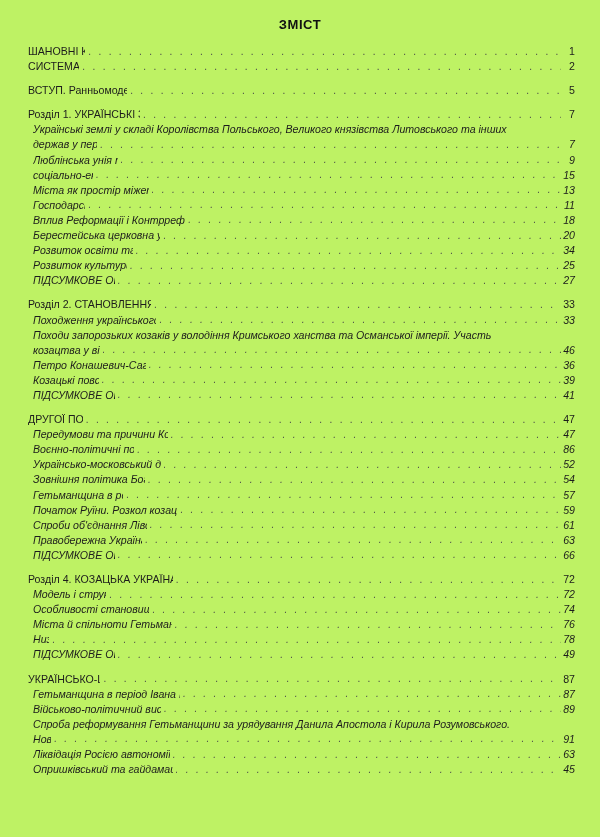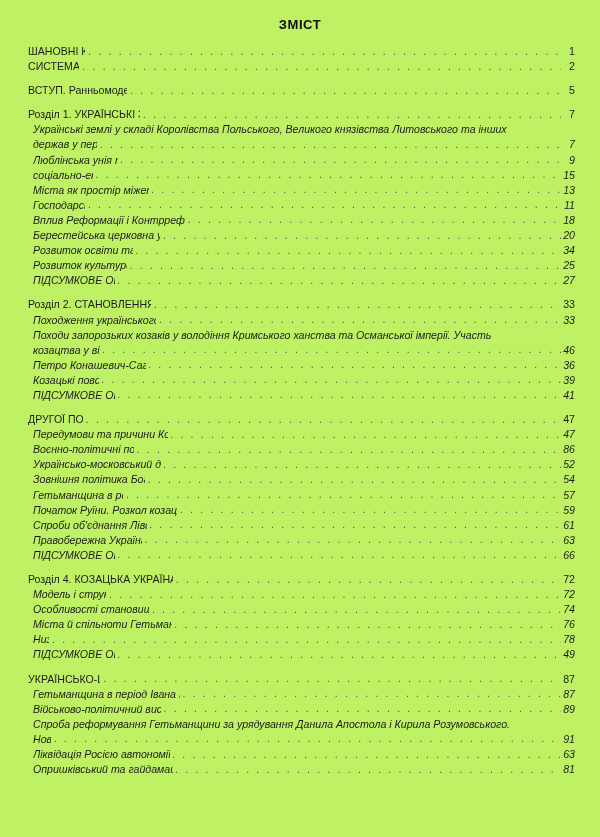--- a/index.html
+++ b/index.html
@@ -468,18 +468,18 @@
             <span class="dots">. . . . . . . . . . . . . . . . . . . . . . . . . . . . . . . . . . . . . . . . . . . . . . . . . . . . . . . . . . . . . . . . . . . . . . . . . . . . . . . . . . . . . . . . . . . . . . . . . . . . . . . . . . . . . . . . . . . . . . . </span>
             <span class="pagenum">63</span>
           </div>
         </div>
       </li>
       <li class="toc-entry lvl1 gap-sm">
         <div class="entry-multi">
           <div class="dotline">
             <span class="label">Опришківський та гайдамацький рухи. Коліївщина. Закарпаття й закарпатські русини</span>
             <span class="dots">. . . . . . . . . . . . . . . . . . . . . . . . . . . . . . . . . . . . . . . . . . . . . . . . . . . . . . . . . . . . . . . . . . . . . . . . . . . . . . . . . . . . . . . . . . . . . . . . . . . . . . . . . . . . . . . . . . . . . . . </span>
-            <span class="pagenum">81</span>
+            <span class="pagenum">45</span>
           </div>
         </div>
       </li>
     </ul>
 </div>
 
 </body></html>

